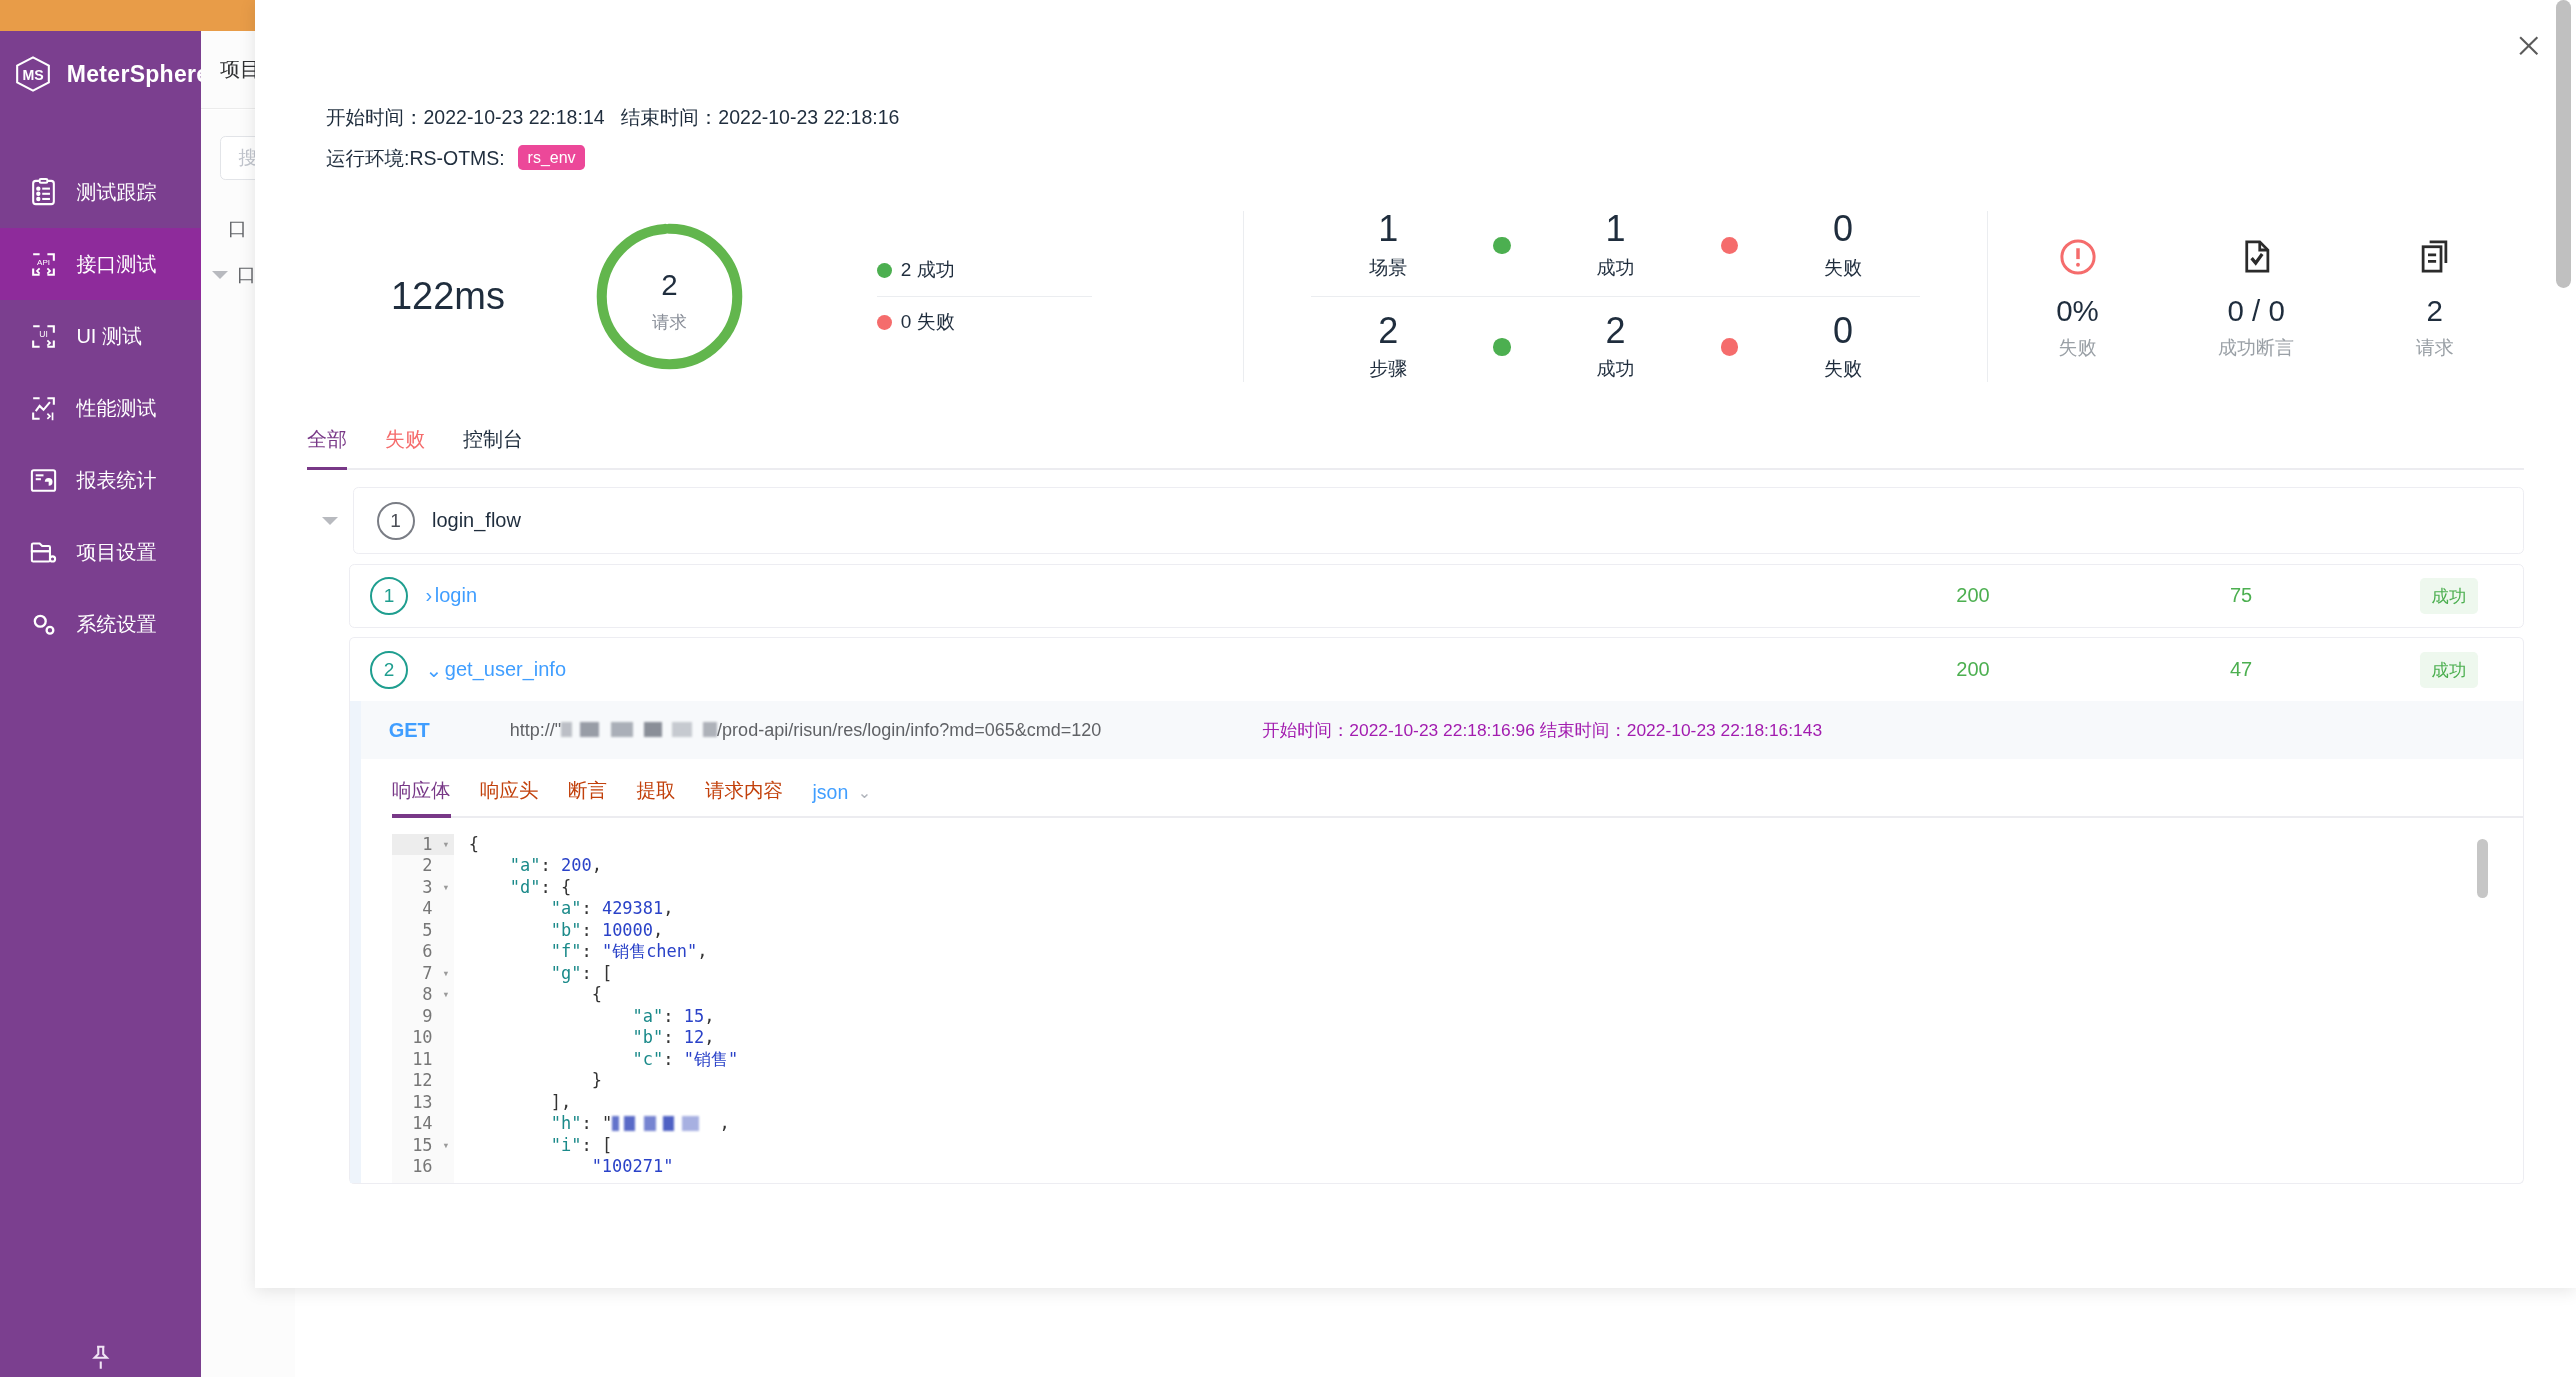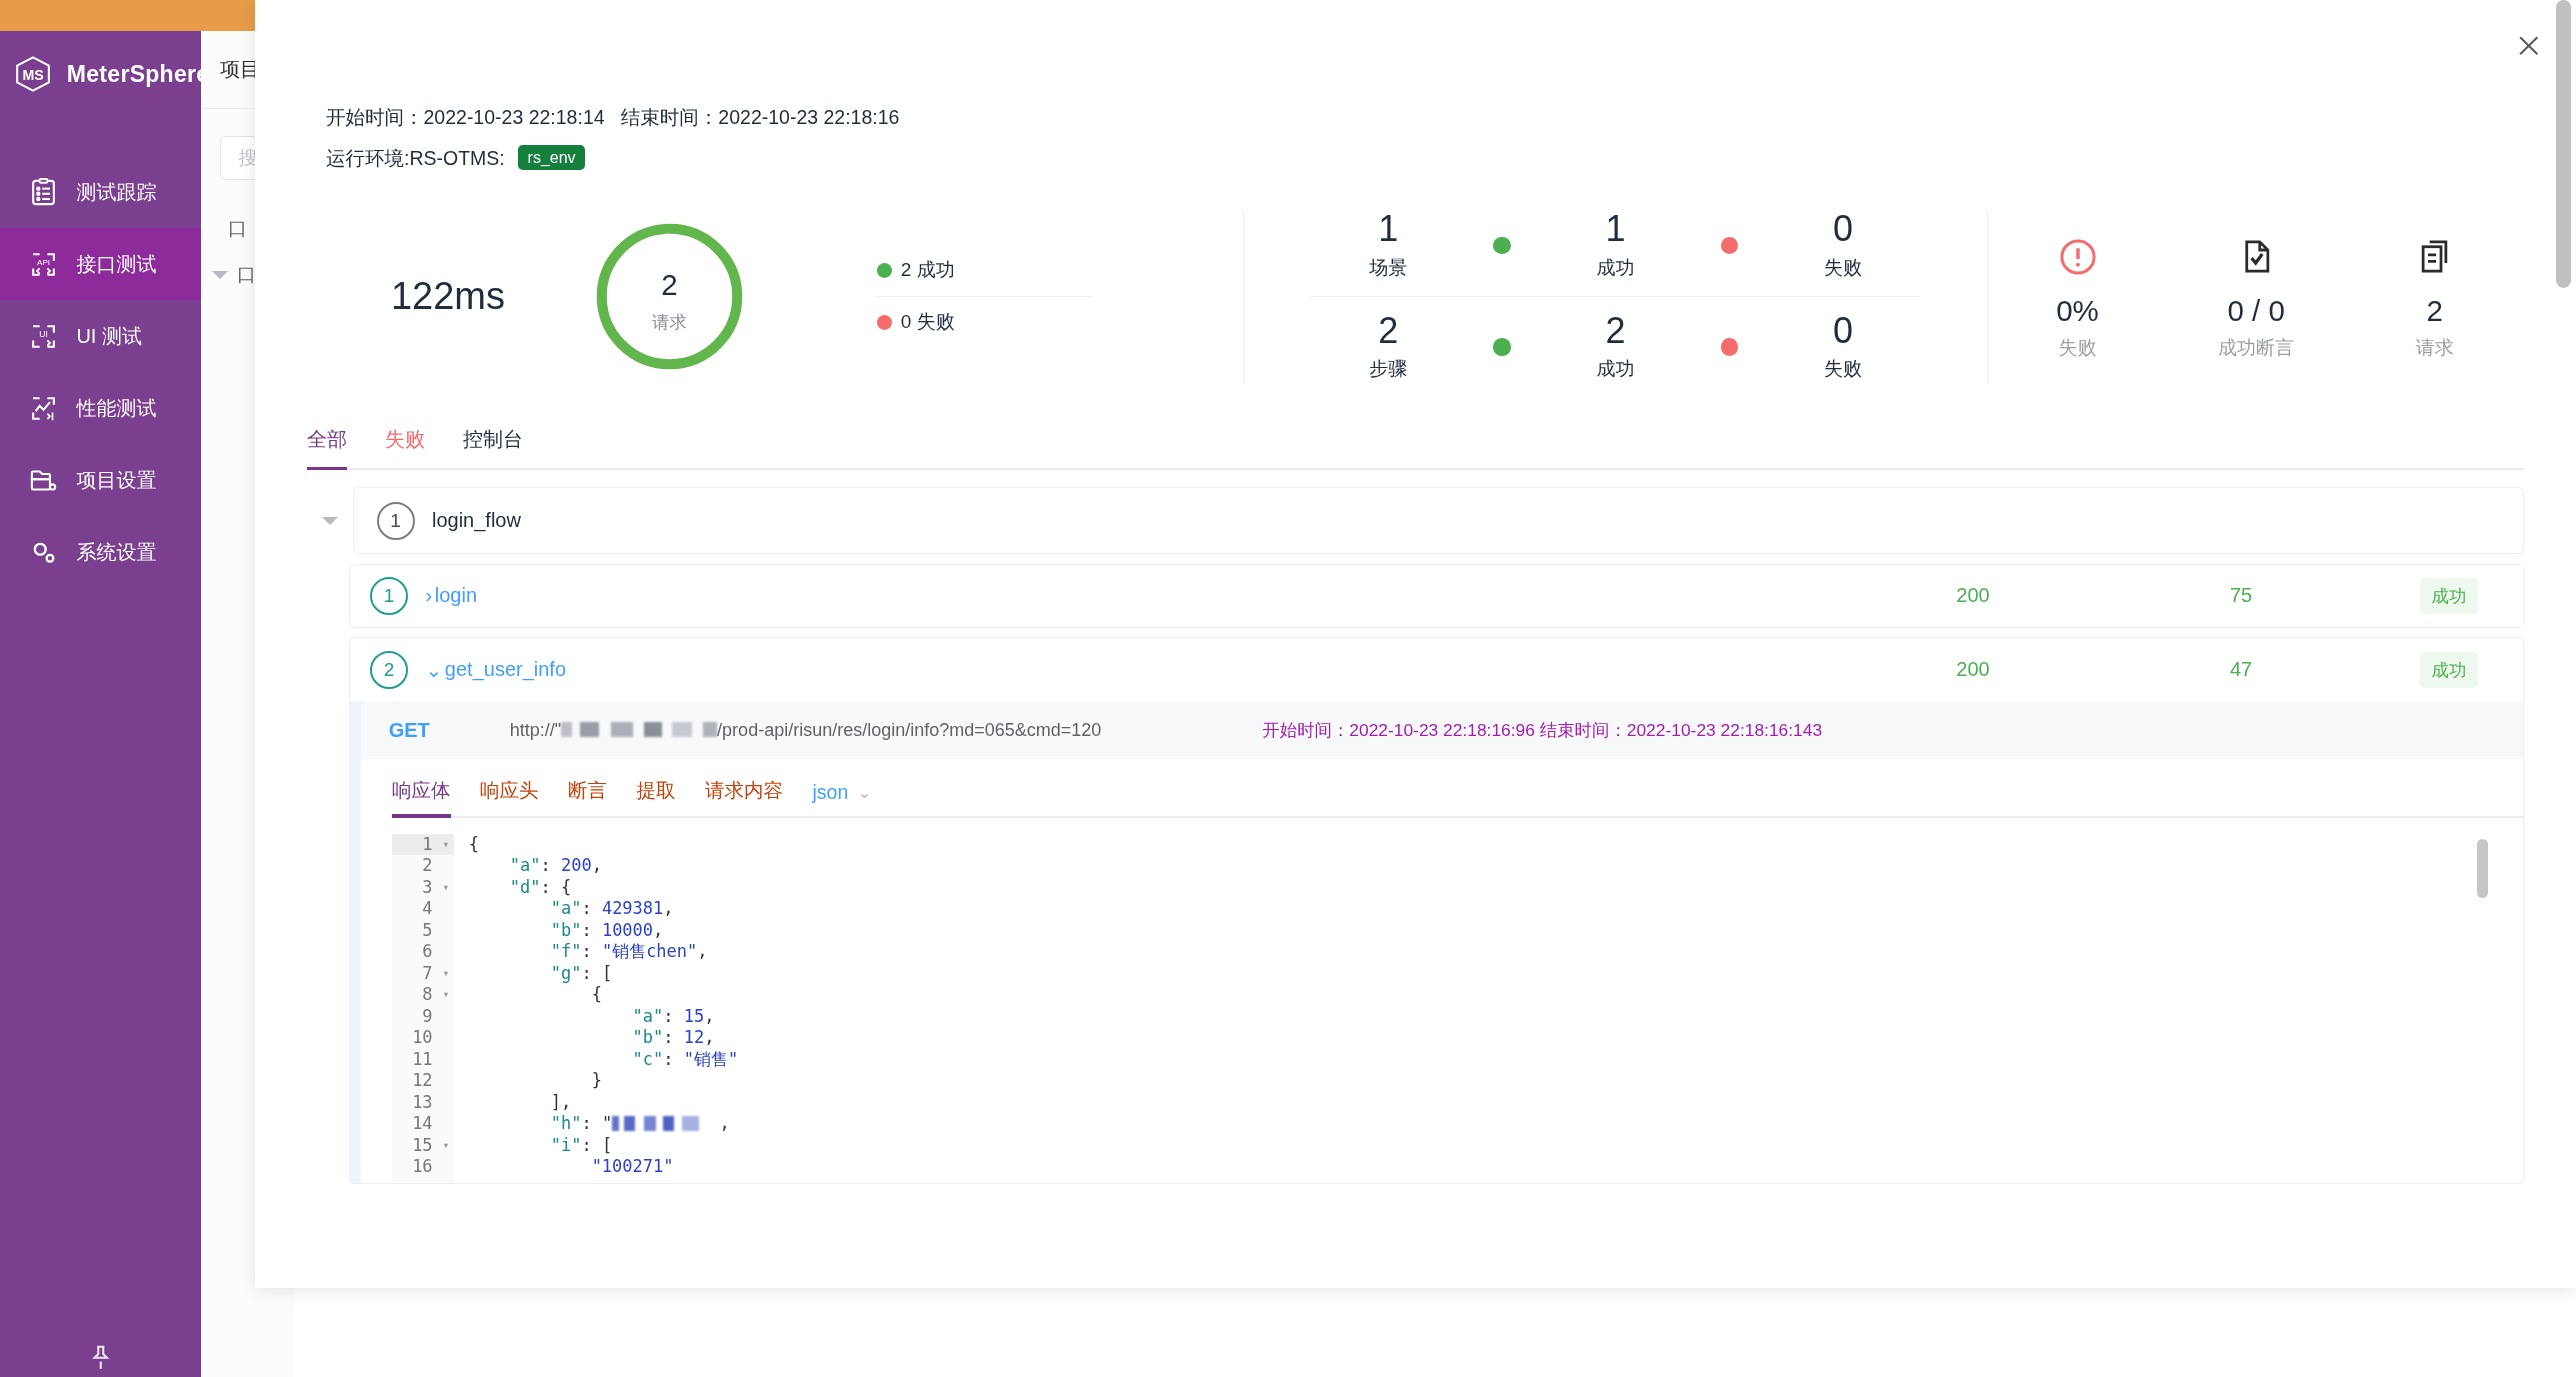--- a/index.html
+++ b/index.html
@@ -78,21 +78,21 @@
   .modal-inner { position: absolute; left: 0; top: 67px; right: 0; bottom: 0; }
 
   
   .info-card {
     margin: 13.4px 52px 0 52px; background: #fff; border-radius: 5.4px;
     padding: 24px 0 0 19px;
   }
   .info-line { font-size: 19.5px; color: #1f2d3d; white-space: nowrap; margin-bottom: 13.4px; }
   .info-line .lbl { color: #1f2d3d; }
   .env-badge {
-    display: inline-block; background: #15803d; color: #fff;
+    display: inline-block; background: #ec4899; color: #fff;
     font-size: 16px; padding: 3.4px 9.4px; border-radius: 4.7px; margin-left: 8px;
     vertical-align: 2px;
   }
 
   
   .stats {
     display: flex; align-items: stretch; margin: 24px 52px 0 52px; height: 201px;
   }
   .stat-left { display: flex; align-items: center; width: 973px; }
   .ms-time { font-size: 38px; color: #1f2d3d; width: 282px; text-align: center; }
@@ -329,20 +329,31 @@
         <span class="nav-ico">
           <svg viewBox="0 0 24 24" width="31" height="31" fill="none" stroke="#fff" stroke-width="1.6">
             <path d="M4 4h5M15 4h5v5M20 14M9 20H4v-5"></path>
             <polyline points="6,14 9,10 12,13 17,7"></polyline>
             <path d="M15 16l2 2-2 2M19 15v6" stroke-width="1.3"></path>
           </svg>
         </span>
         <span class="nav-label">性能测试</span>
       </div>
 
+      <div class="nav-item">
+        <span class="nav-ico">
+          <svg viewBox="0 0 24 24" width="31" height="31" fill="none" stroke="#fff" stroke-width="1.6">
+            <rect x="3" y="4" width="18" height="16" rx="1.5"></rect>
+            <line x1="6" y1="8" x2="12" y2="8"></line>
+              <line x1="6" y1="11" x2="10" y2="11"></line>
+            <path d="M16 16a3 3 0 1 0-3-3h3z" fill="#fff" stroke="none"></path>
+          </svg>
+        </span>
+        <span class="nav-label">报表统计</span>
+      </div>
 
       <div class="nav-item">
         <span class="nav-ico">
           <svg viewBox="0 0 24 24" width="31" height="31" fill="none" stroke="#fff" stroke-width="1.6">
             <path d="M3 6a1 1 0 0 1 1-1h5l2 2h5a1 1 0 0 1 1 1v3H3z"></path>
             <path d="M3 11h14v7a1 1 0 0 1-1 1H4a1 1 0 0 1-1-1z"></path>
             <circle cx="19" cy="17" r="2"></circle>
           </svg>
         </span>
         <span class="nav-label">项目设置</span>

